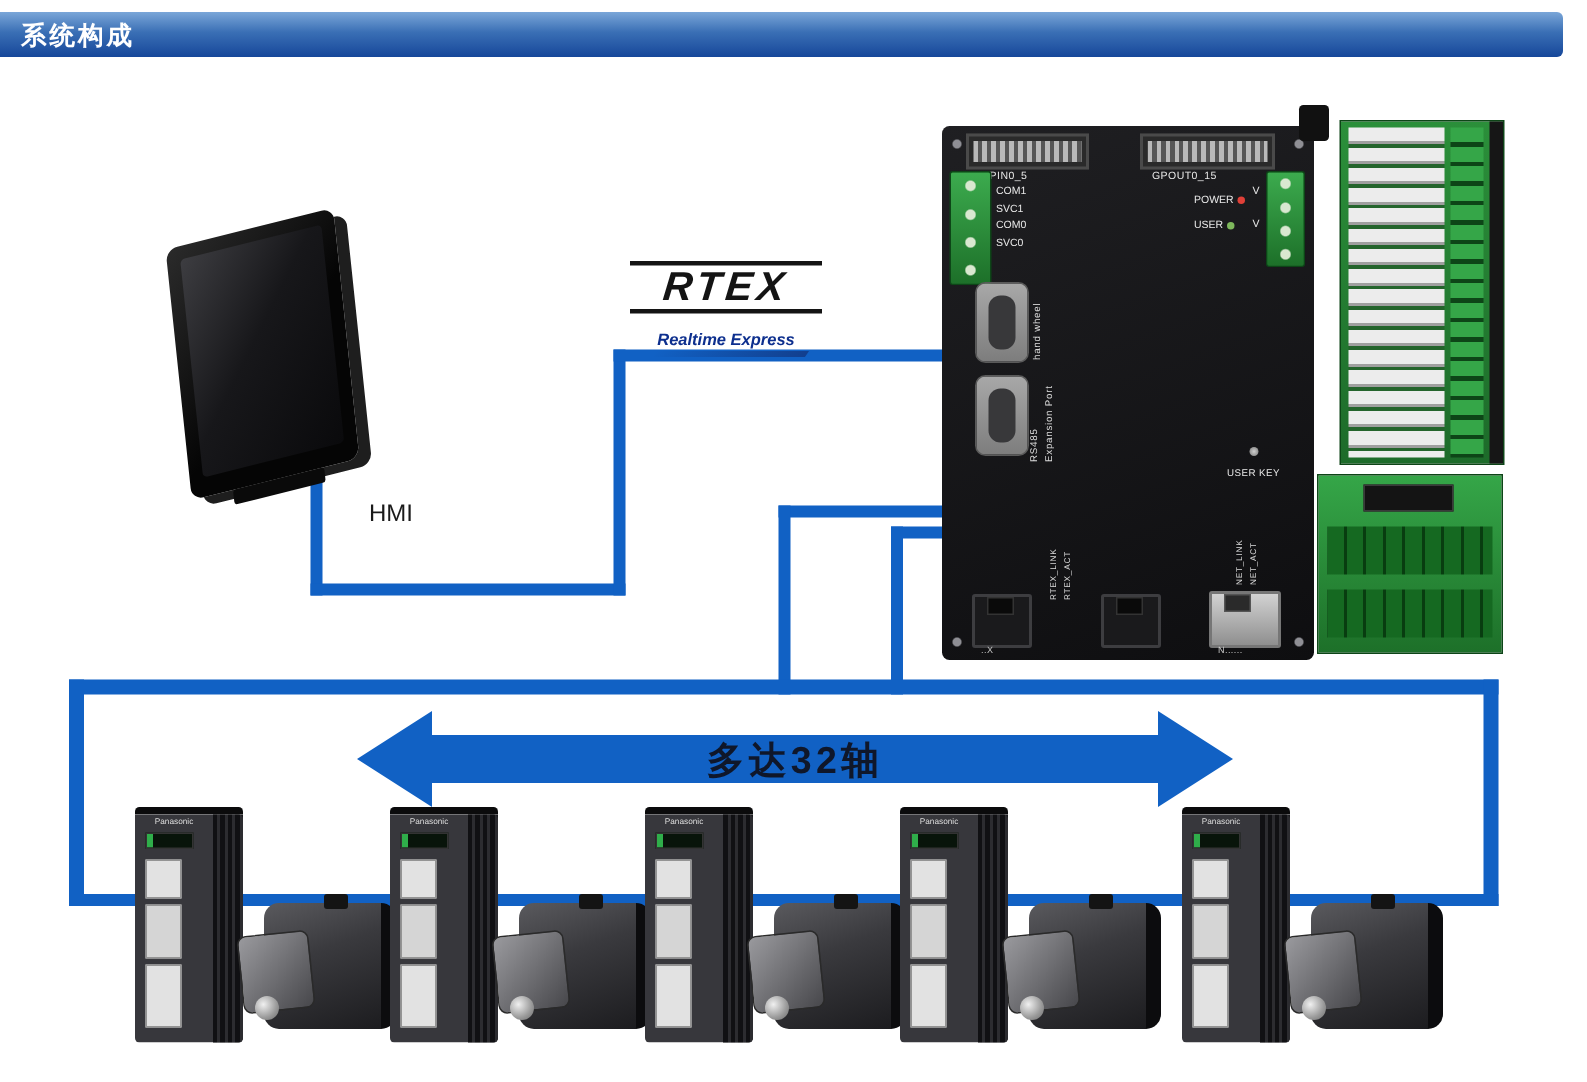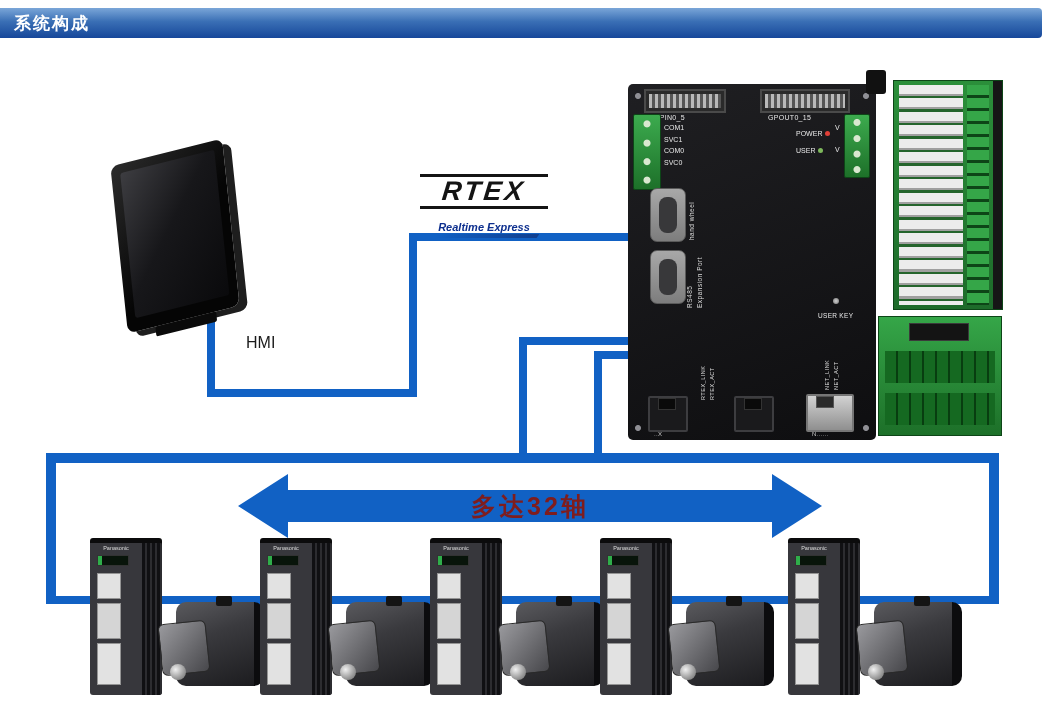--- a/index.html
+++ b/index.html
@@ -83,21 +83,21 @@
   #ioboard{position:absolute;left:878px;top:316px;width:122px;height:118px;z-index:2;
            background:linear-gradient(180deg,#35a648,#1d7029);border:1px solid #0d4517;}
   #ioboard .conn{position:absolute;left:30px;top:6px;width:58px;height:16px;background:#141414;border:1px solid #3a3a3a;}
   #ioboard .trow{position:absolute;left:6px;width:110px;height:32px;
            background:repeating-linear-gradient(90deg,#156921 0 11px,#083d10 11px 13px);}
 
   
   #arrow{position:absolute;left:238px;top:468px;width:584px;height:76px;z-index:3;}
   #arrow svg{display:block;}
   #arrow .alabel{position:absolute;left:0;top:0;width:100%;height:100%;display:flex;
-                 align-items:center;justify-content:center;color:#7f1d1d;font-weight:bold;
+                 align-items:center;justify-content:center;color:#0f172a;font-weight:bold;
                  font-size:25px;letter-spacing:3px;}
 
   
   .unit{position:absolute;top:538px;width:172px;height:162px;z-index:2;}
   .drive{position:absolute;left:6px;top:0;width:72px;height:152px;border-radius:3px;
          border-top:5px solid #0b0b0c;
          background:linear-gradient(90deg,#37373c 0 52px,#1a1a1d 52px);}
   .drive .brand{position:absolute;left:0;top:2px;width:52px;text-align:center;color:#ddd;font-size:5.5px;}
   .drive .disp{position:absolute;left:7px;top:12px;width:30px;height:9px;background:#08140a;border:1px solid #333;
                box-shadow:inset 4px 0 0 #2fae4a;}

